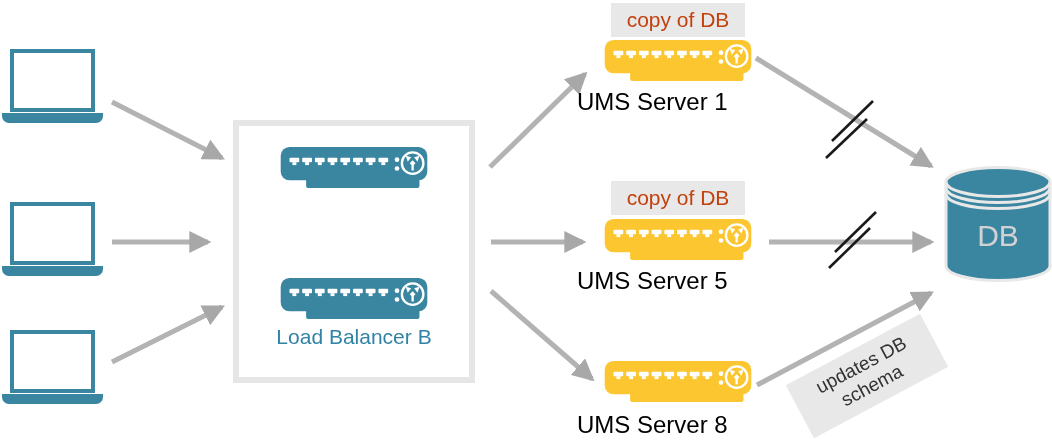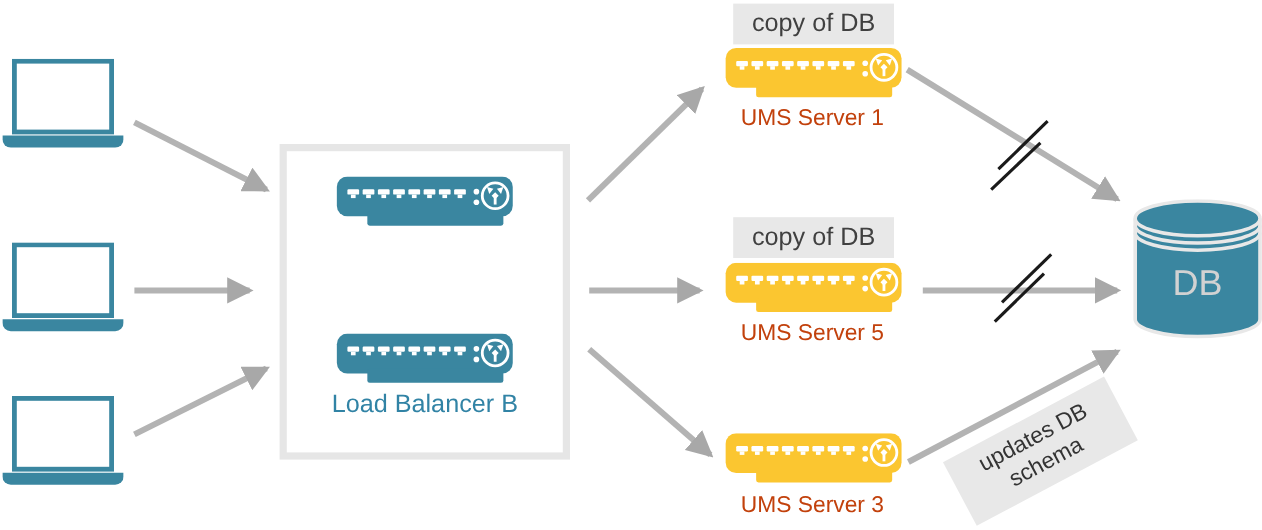--- a/index.html
+++ b/index.html
@@ -16,22 +16,22 @@
 
   
   .lb-box{left:233px;top:120px;width:242px;height:263px;border:6px solid #E6E6E6;background:#fff;box-sizing:border-box;z-index:2;}
   .lb-group-label{position:absolute;left:0;width:230px;text-align:center;font-size:21px;color:#3183A5;z-index:3;}
 
   
   .appliance{width:148px;height:43px;}
   .teal-fill{color:#3A86A0;}
   .yellow-fill{color:#FBC630;}
 
-  .node-label{position:absolute;text-align:center;font-size:19px;color:#c2410c;z-index:3;}
-  .badge{position:absolute;background:#E8E8E8;color:#404040;font-size:21px;text-align:center;line-height:34px;z-index:3;}
+  .node-label{position:absolute;font-size:24px;color:#000000;z-index:3;}
+  .badge{position:absolute;background:#E8E8E8;color:#c2410c;font-size:21px;text-align:center;line-height:34px;z-index:3;}
 
   .note{position:absolute;left:791px;top:346px;width:152px;height:60px;background:#E8E8E8;color:#333333;
         font-size:19px;line-height:1.2;display:flex;align-items:center;justify-content:center;text-align:center;
         transform:rotate(-28deg);z-index:2;}
 
   .db{left:944px;top:166px;width:108px;height:116px;z-index:2;}
   .db text{font-size:30px;fill:#D2D2D2;font-family:"Liberation Sans",sans-serif;}
 </style>
 </head>
 <body>
@@ -234,21 +234,21 @@
         <circle cx="119" cy="22" r="2.4"></circle>
     </g>
     <circle cx="135" cy="16.5" r="11" fill="none" stroke="#fff" stroke-width="2.4"></circle>
     <g fill="#fff">
       <polygon points="128,9 133.5,10.5 130,15"></polygon>
       <polygon points="142,9 136.5,10.5 140,15"></polygon>
       <polygon points="135,13.5 138,16.5 135,19.5 132,16.5"></polygon>
       <rect x="133.8" y="17.5" width="2.4" height="6.5"></rect>
     </g>
   </svg>
-  <div class="node-label" style="left:577px;top:411px;width:200px;">UMS Server 3</div>
+  <div class="node-label" style="left:577px;top:411px;width:200px;">UMS Server 8</div>
 
   <div class="note">updates DB schema</div>
 
   <svg class="abs db" viewBox="0 0 108 116">
     <path d="M2 16 v84 a52 14.5 0 0 0 104 0 v-84" fill="#3A86A0" stroke="#E8E8E8" stroke-width="3"></path>
     <ellipse cx="54" cy="16" rx="52" ry="14.5" fill="#3A86A0" stroke="#E8E8E8" stroke-width="3"></ellipse>
     <path d="M2 22 a52 14.5 0 0 0 104 0" fill="none" stroke="#E8E8E8" stroke-width="3"></path>
     <path d="M2 28 a52 14.5 0 0 0 104 0" fill="none" stroke="#E8E8E8" stroke-width="3"></path>
     <text x="54" y="80" text-anchor="middle">DB</text>
   </svg>

